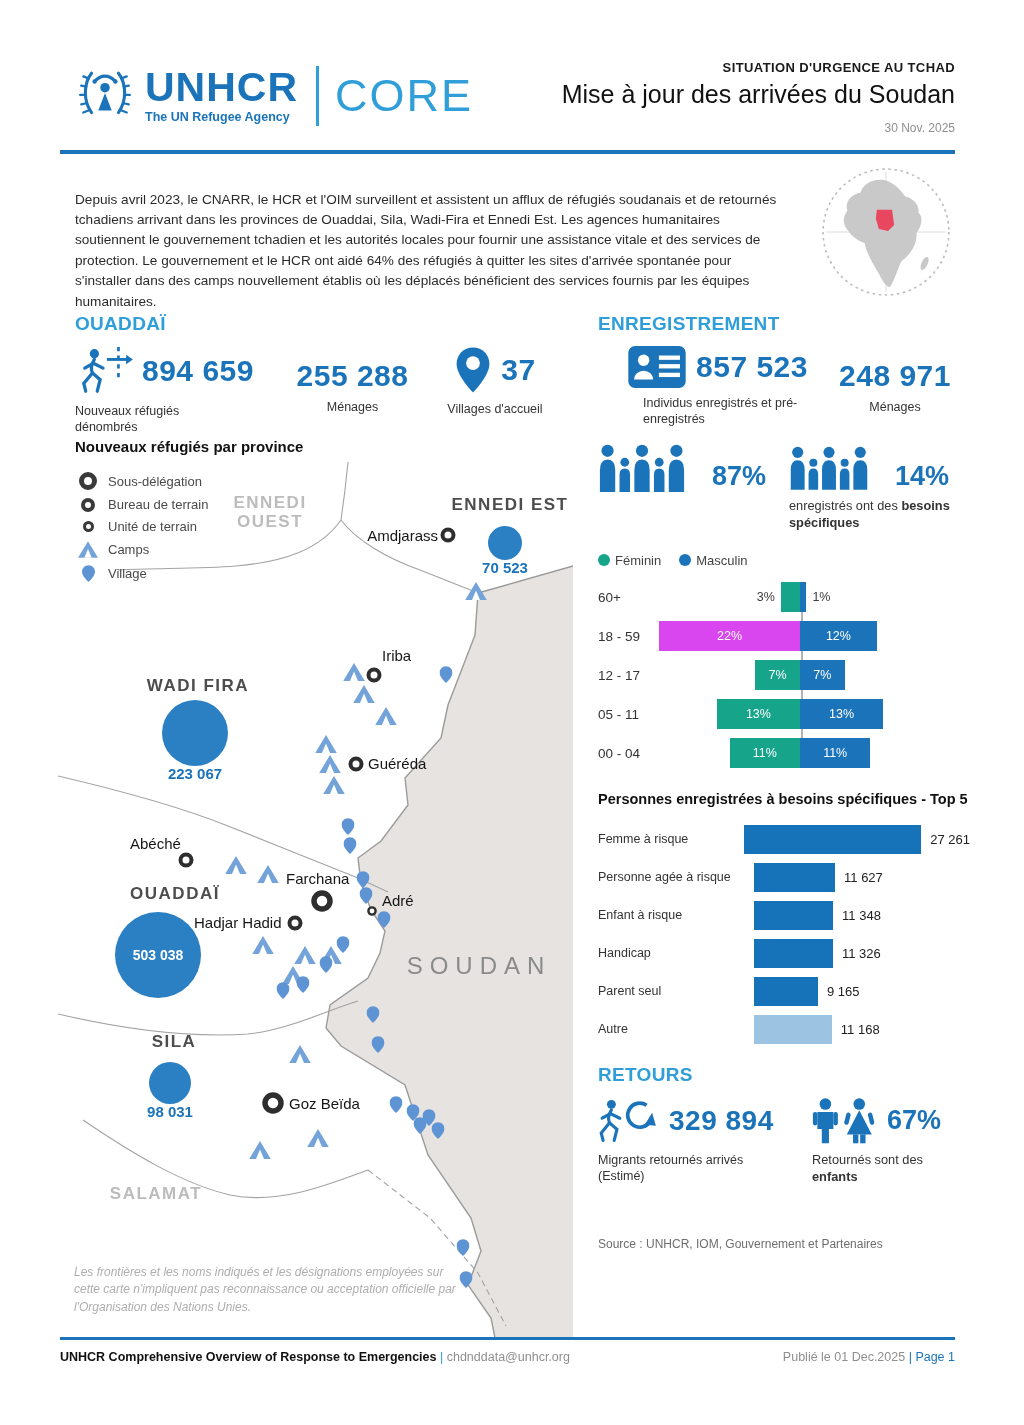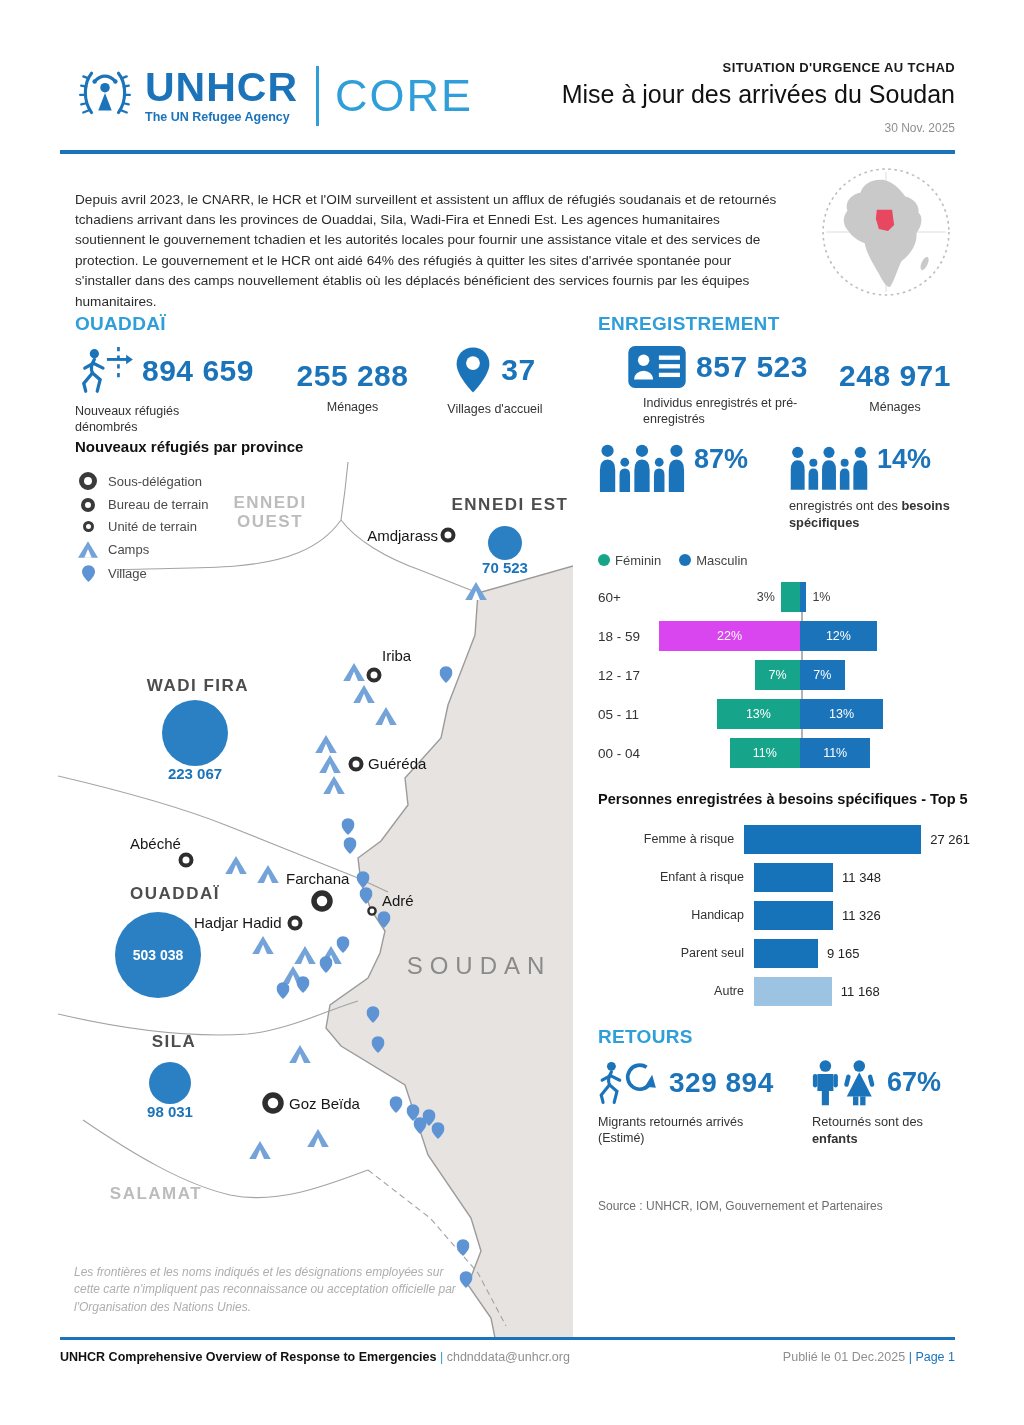--- a/index.html
+++ b/index.html
@@ -57,41 +57,41 @@
   text.city-label{font-size:15px;fill:#161616;}
   text.bubble-val{font-size:15px;font-weight:bold;fill:#1b74ba;text-anchor:middle;}
   text.bubble-val-in{font-size:14px;font-weight:bold;fill:#fff;text-anchor:middle;}
   
   .col-right{position:absolute;left:598px;top:313px;width:372px;}
   .reg1{width:210px;align-items:flex-end;}
   .reg2{width:150px;text-align:center;padding-top:14px;}
   .reg2 .stat-label{text-align:center;}
   .pct-row{display:flex;margin-top:16px;gap:10px;}
   .pct{width:181px;}
-  .pct-top{display:flex;align-items:flex-start;gap:8px;}
+  .pct-top{display:flex;align-items:flex-end;gap:26px;}
   .pct-value{font-size:27px;font-weight:bold;color:#1b74ba;}
   .pct-label{font-size:12.8px;color:#333;line-height:1.35;margin-top:5px;}
   .bld{font-weight:bold;}
   .undl{font-weight:bold;border-bottom:2px dashed #56a9db;}
   .chart-block{margin-top:22px;}
   .chart-title{font-size:14.5px;font-weight:bold;color:#111;line-height:1.3;}
   .pyr-legend{display:flex;gap:18px;margin-top:10px;font-size:13px;color:#444;align-items:center;}
   .dot{width:12px;height:12px;border-radius:50%;display:inline-block;margin-right:5px;vertical-align:-1px;}
   #pyramid{position:relative;margin-top:14px;}
   .pyr-axis{position:absolute;left:203px;top:2px;bottom:2px;width:2px;background:#b3b3b3;}
   .pyr-row{display:flex;align-items:center;margin-bottom:9px;position:relative;}
   .pyr-cat{width:52px;font-size:13.5px;color:#333;}
   .pyr-half{width:150px;display:flex;align-items:center;height:30px;}
   .pyr-left{justify-content:flex-end;}
   .pyr-bar{height:30px;display:flex;align-items:center;justify-content:center;}
   .pyr-val-in{color:#fff;font-size:12.5px;width:100%;text-align:center;}
   .pyr-val-out{font-size:12.5px;color:#3c3c3c;margin:0 6px;white-space:nowrap;}
   #needs-bars{margin-top:16px;}
   .nb-row{display:flex;align-items:center;margin-bottom:9px;}
-  .nb-cat{width:146px;text-align:right;padding-right:10px;font-size:12.5px;color:#333;}
+  .nb-cat{width:146px;text-align:left;padding-right:10px;font-size:12.5px;color:#333;}
   .nb-bar{height:29px;}
   .nb-val{margin-left:9px;font-size:13px;color:#222;white-space:nowrap;}
   .retours-h{margin-top:20px;}
   .retours-row{display:flex;justify-content:space-between;margin-top:10px;}
   .ret1{width:190px;}
   .ret2{width:158px;}
   .source{margin-top:52px;font-size:12px;color:#6e6e6e;}
   
   .footer-rule{position:absolute;left:60px;top:1337px;width:895px;height:3px;background:#1b74ba;}
   .footer{position:absolute;left:60px;top:1350px;width:895px;display:flex;justify-content:space-between;
@@ -479,20 +479,25 @@
 
     <div class="chart-block">
       <div class="chart-title">Personnes enregistrées à besoins spécifiques - Top 5</div>
       <div id="needs-bars">
           <div class="nb-row">
             <span class="nb-cat">Femme à risque</span>
             <div class="nb-bar" style="width: 190px; background: rgb(22, 115, 186);"></div>
             <span class="nb-val">27 261</span>
           </div>
           <div class="nb-row">
+            <span class="nb-cat">Personne agée à risque</span>
+            <div class="nb-bar" style="width: 81.0363px; background: rgb(22, 115, 186);"></div>
+            <span class="nb-val">11 627</span>
+          </div>
+          <div class="nb-row">
             <span class="nb-cat">Enfant à risque</span>
             <div class="nb-bar" style="width: 79.0917px; background: rgb(22, 115, 186);"></div>
             <span class="nb-val">11 348</span>
           </div>
           <div class="nb-row">
             <span class="nb-cat">Handicap</span>
             <div class="nb-bar" style="width: 78.9384px; background: rgb(22, 115, 186);"></div>
             <span class="nb-val">11 326</span>
           </div>
           <div class="nb-row">

